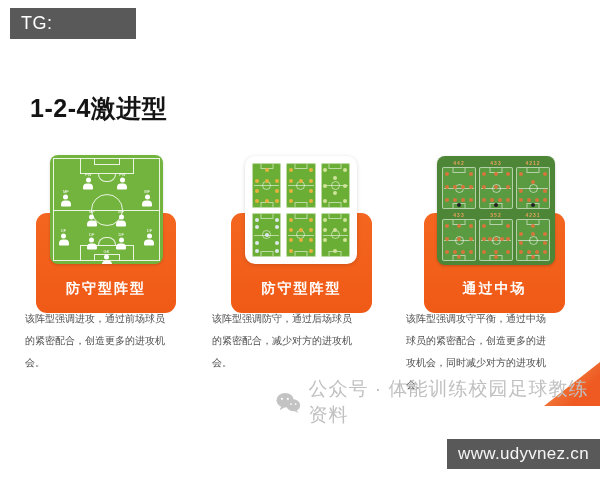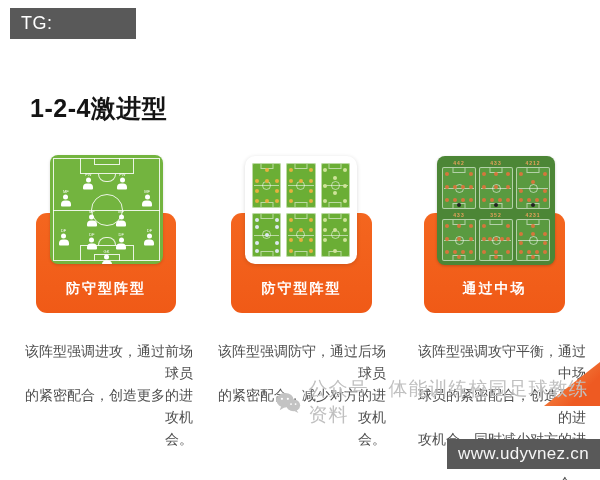--- a/index.html
+++ b/index.html
@@ -80,22 +80,22 @@
   .mini-field i{position:absolute;box-sizing:border-box;}
   .mf-half{left:2px;right:2px;top:50%;border-top:1px solid rgba(255,255,255,.55);}
   .mf-circle{left:50%;top:50%;width:9px;height:9px;margin:-4.5px 0 0 -4.5px;
     border:1px solid rgba(255,255,255,.55);border-radius:50%;}
   .mf-box{left:50%;transform:translateX(-50%);width:13px;height:5px;border:1px solid rgba(255,255,255,.55);}
   .mf-box.t{top:1px;border-top:none;}
   .mf-box.b{bottom:1px;border-bottom:none;}
   .dot{width:4px;height:4px;border-radius:50%;transform:translate(-50%,-50%);}
   
   .card-desc{
-    position:absolute;top:340px;font-size:14px;line-height:22px;color:#4f4f4f;
-    text-align:right;white-space:pre-line;margin:0;
+    position:absolute;top:308px;font-size:10px;line-height:22px;color:#4f4f4f;
+    text-align:left;white-space:pre-line;margin:0;
   }
   .card-desc.d1{left:25px;width:168px;}
   .card-desc.d2{left:212px;width:174px;}
   .card-desc.d3{left:406px;width:180px;}
   
   .watermark{
     position:absolute;left:276px;top:376px;display:flex;align-items:center;gap:8px;
     color:#c0c0c0;font-size:19px;letter-spacing:1px;z-index:5;
   }
   

